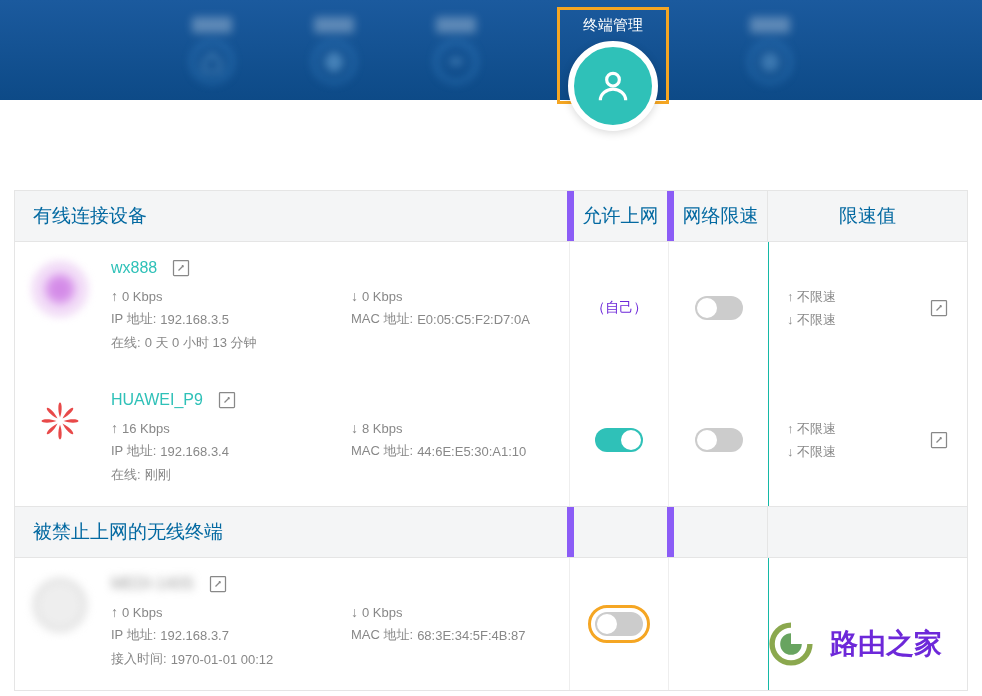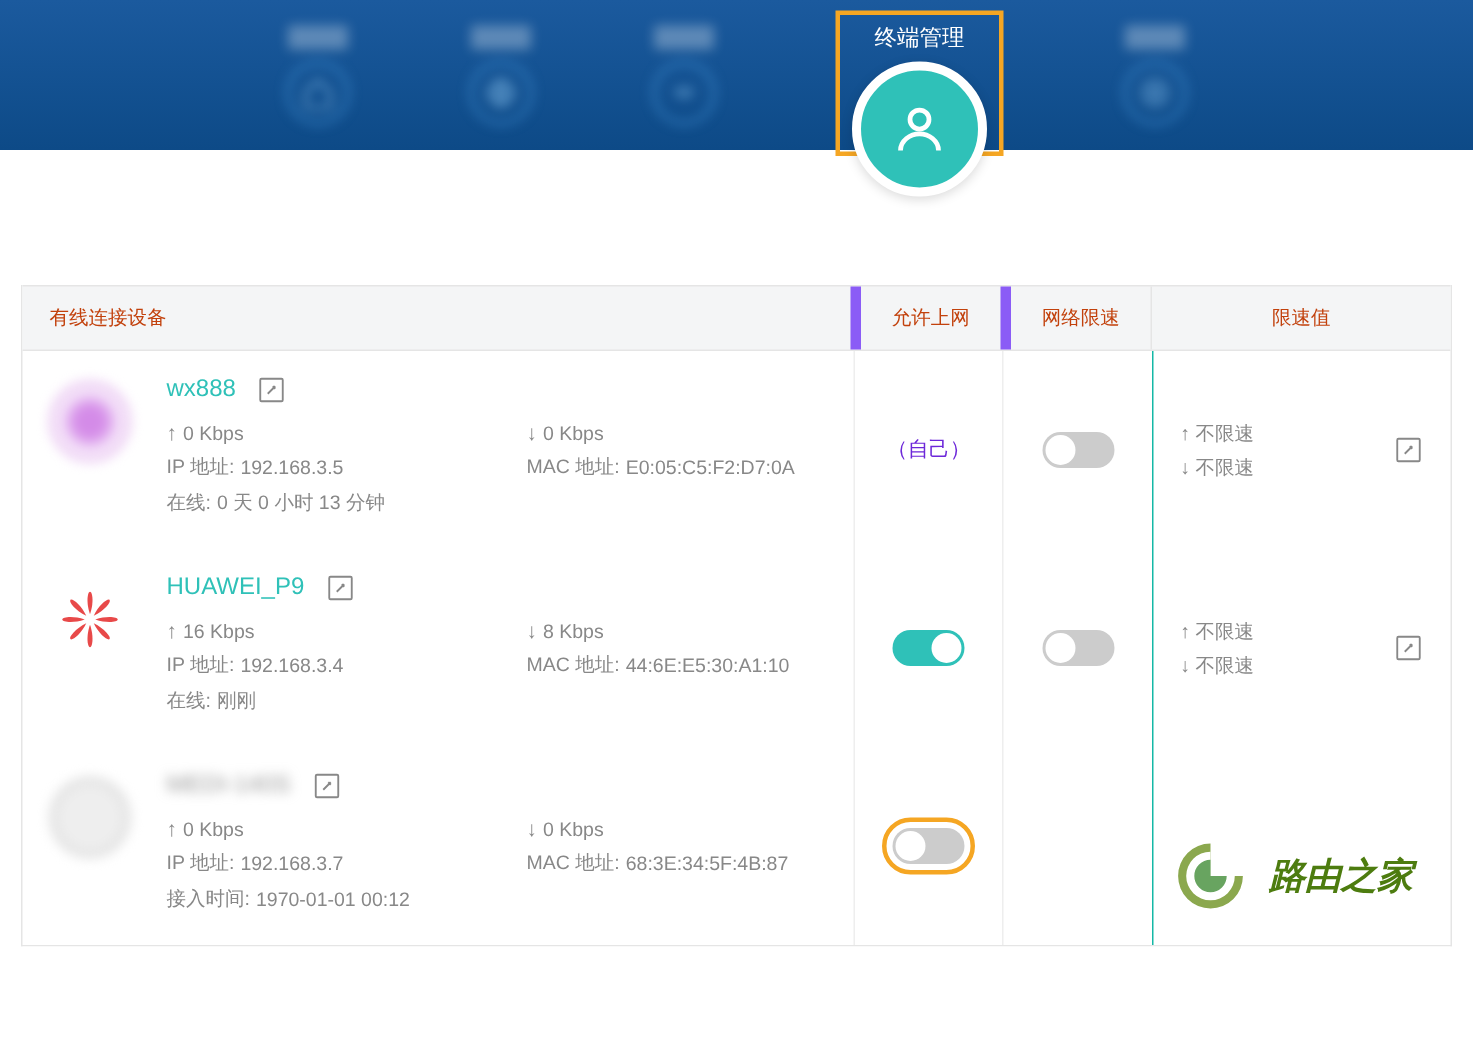--- a/index.html
+++ b/index.html
@@ -60,22 +60,22 @@
 }
 .nav-active-circle svg { width: 38px; height: 38px; stroke: #fff; fill: none; stroke-width: 2; }
 
 
 .panel { margin: 90px 14px 0; border: 1px solid #e5e5e5; border-top: none; }
 .section-header {
   background: #f4f5f6;
   border-top: 1px solid #e5e5e5;
   border-bottom: 1px solid #e5e5e5;
   display: flex;
-  font-size: 13px;
-  color: #c2410c;
+  font-size: 19px;
+  color: #0369a1;
 }
 .section-header .col-title { flex: 1; padding: 12px 18px; }
 .col-fixed { width: 100px; text-align: center; padding: 12px 0; border-left: 7px solid #8b5cf6; }
 .col-limit { width: 200px; text-align: center; padding: 12px 5px; border-left: 1px solid #e5e5e5; }
 
 .device-row { display: flex; border-bottom: 0; }
 .device-main { flex: 1; display: flex; padding: 16px 18px; gap: 24px; align-items: flex-start; }
 .device-icon { width: 54px; height: 54px; border-radius: 50%; display:flex; align-items:center; justify-content:center; flex-shrink:0; margin-top:4px; }
 .device-icon.blurred { filter: blur(4px); }
 .device-icon.purple { background: radial-gradient(circle, #d48be8 30%, #fff 70%); border: 4px solid #e8c4f0; }
@@ -106,21 +106,21 @@
 .limit-texts { font-size:13px; color:#888; line-height:1.8; }
 .limit-edit { margin-left:auto; }
 
 
 .huawei-logo { width:44px; height:44px; }
 .huawei-petal { fill:#e84949; }
 
 
 .watermark { position:absolute; bottom:20px; right:40px; display:flex; align-items:center; gap:12px; pointer-events:none; }
 .watermark-icon { width:54px; height:54px; }
-.watermark-text { color:#4d7c0f; font-size:24px; font-style:italic; font-weight:bold; }
+.watermark-text { color:#6d28d9; font-size:28px; font-weight:bold; }
 .container { position:relative; width:982px; }
 </style>
 </head>
 <body>
 <div class="container">
 
 <div class="topnav">
   <div class="nav-item">
     <div class="nav-label-blur"></div>
     <div class="nav-icon-circle">
@@ -302,20 +302,26 @@
         <div>↑ <span>不限速</span></div>
         <div>↓ <span>不限速</span></div>
       </div>
       <svg class="edit-icon limit-edit" viewBox="0 0 24 24">
             <rect x="3" y="3" width="18" height="18" rx="1"></rect>
             <path d="M9 15l6-6M13 9l2 2"></path>
           </svg>
     </div>
   </div>
 
+  <div class="section-header">
+    <div class="col-title">被禁止上网的无线终端</div>
+    <div class="col-fixed"></div>
+    <div class="col-fixed"></div>
+    <div class="col-limit"></div>
+  </div>
 
   <div class="device-row">
     <div class="device-main">
       <div class="device-icon gray blurred"></div>
       <div class="device-info">
         <div class="device-name-row">
           <span class="device-name blurred">MEDI-140S</span>
           <svg class="edit-icon" viewBox="0 0 24 24">
                 <rect x="3" y="3" width="18" height="18" rx="1"></rect>
                 <path d="M9 15l6-6M13 9l2 2"></path>

